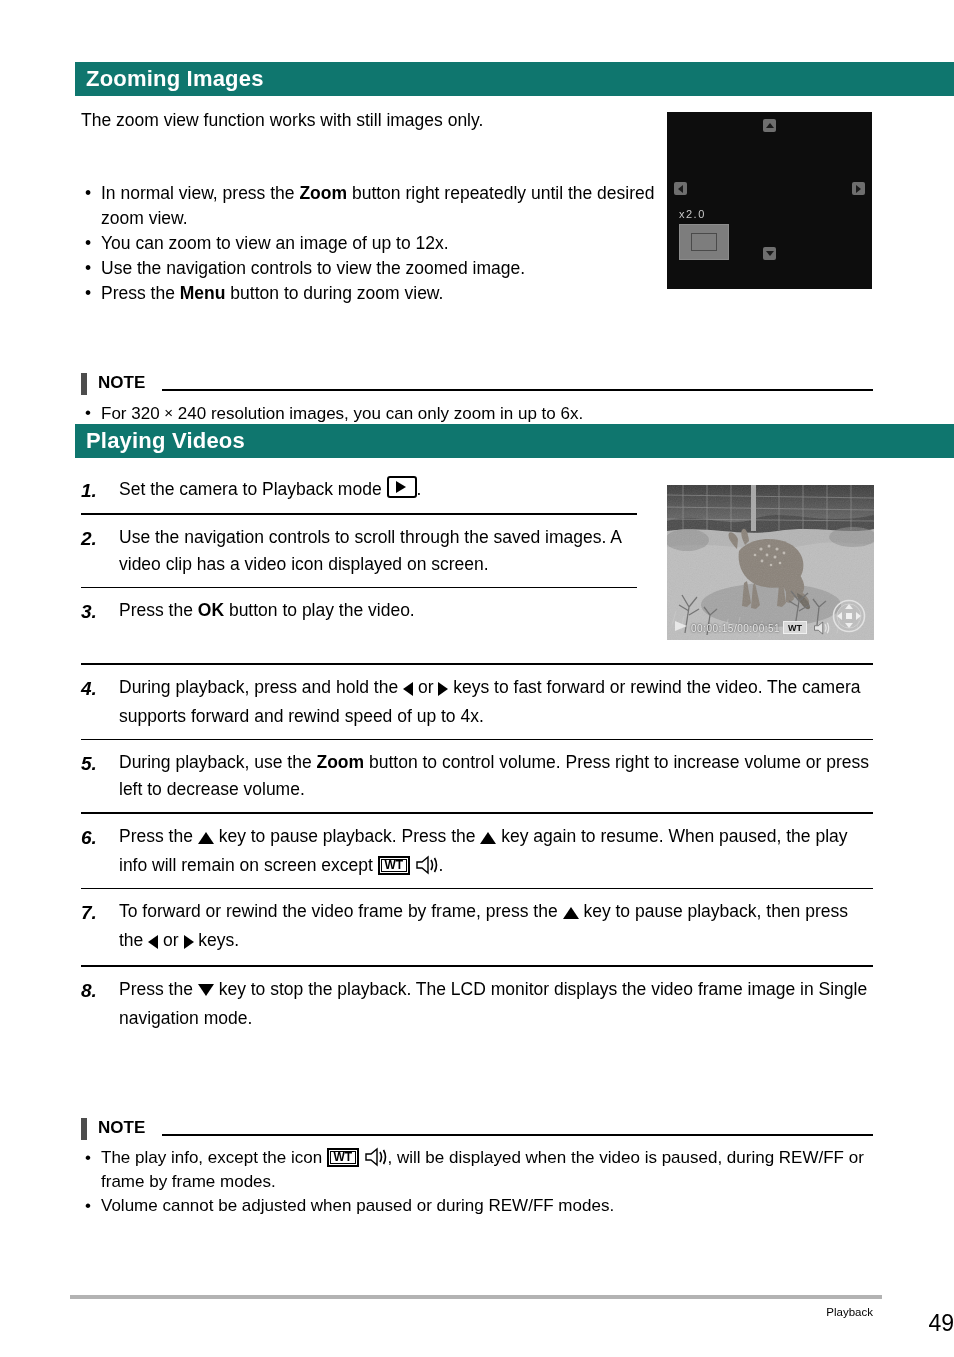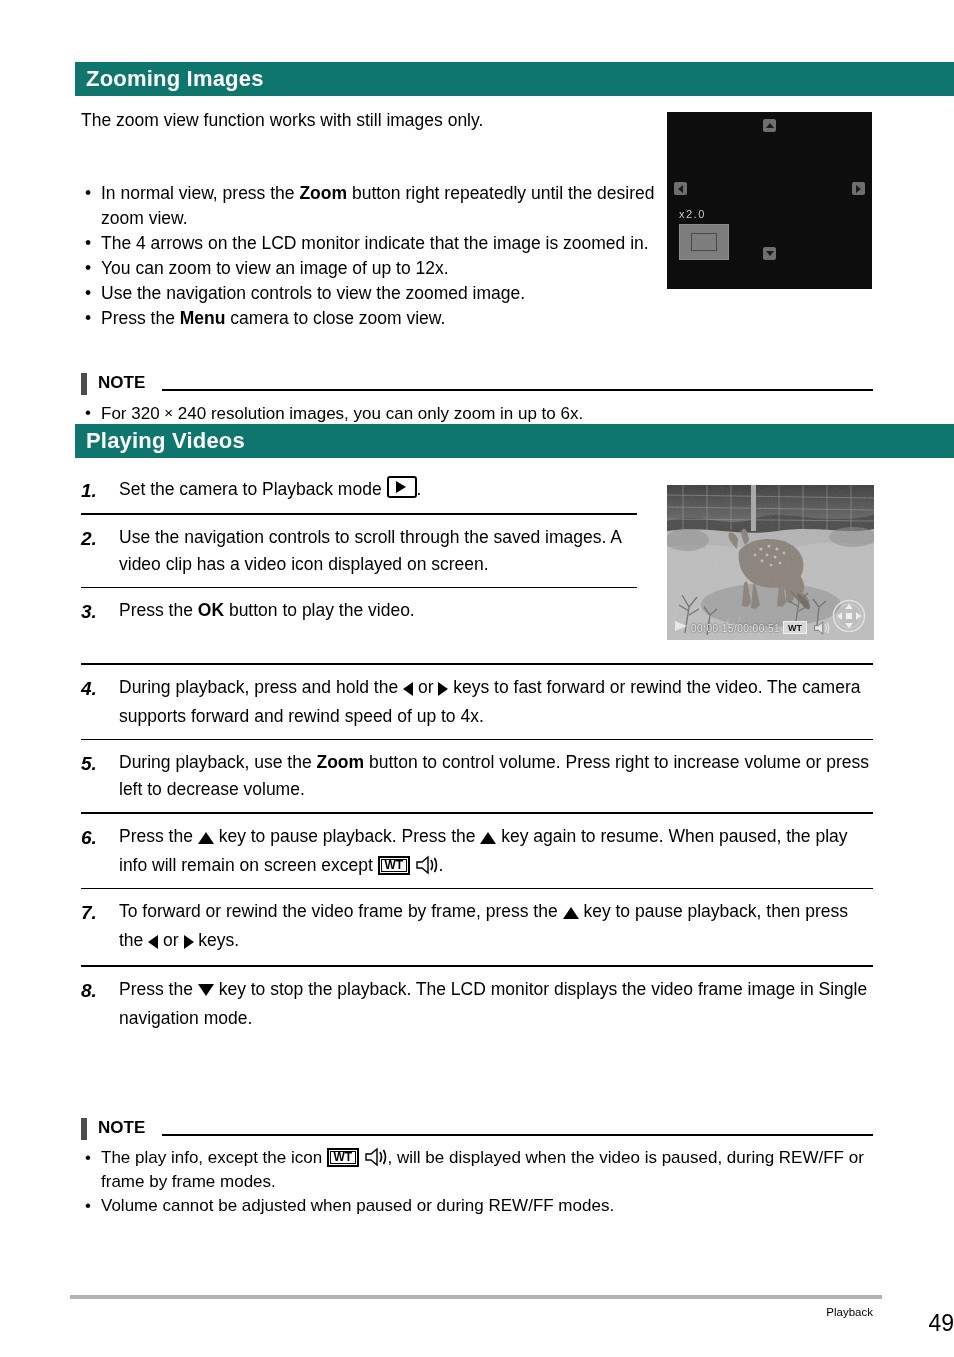--- a/index.html
+++ b/index.html
@@ -382,24 +382,23 @@
 
   <div class="section-bar" style="top:62px;">
     <span class="section-title">Zooming Images</span>
   </div>
 
   <div class="body-text lead">The zoom view function works with still images only.</div>
 
   <div class="body-text bullets-main">
     <ul class="bullets">
       <li><span>In normal view, press the </span><b>Zoom</b><span> button right repeatedly until the desired zoom view.</span></li>
-      <li><span>The 4 arrows on the LCD monitor indicate that the image is zoomed in.</span></li>
       <li><span>You can zoom to view an image of up to 12x.</span></li>
       <li><span>Use the navigation controls to view the zoomed image.</span></li>
-      <li><span>Press the </span><b>Menu</b><span> camera to close zoom view.</span></li>
+      <li><span>Press the </span><b>Menu</b><span> button to during zoom view.</span></li>
     </ul>
   </div>
 
   <div class="lcd-zoom">
     <div class="arrow-badge ab-up"></div>
     <div class="arrow-badge ab-down"></div>
     <div class="arrow-badge ab-left"></div>
     <div class="arrow-badge ab-right"></div>
     <div class="zoom-ratio">x2.0</div>
     <div class="zoom-thumb">

